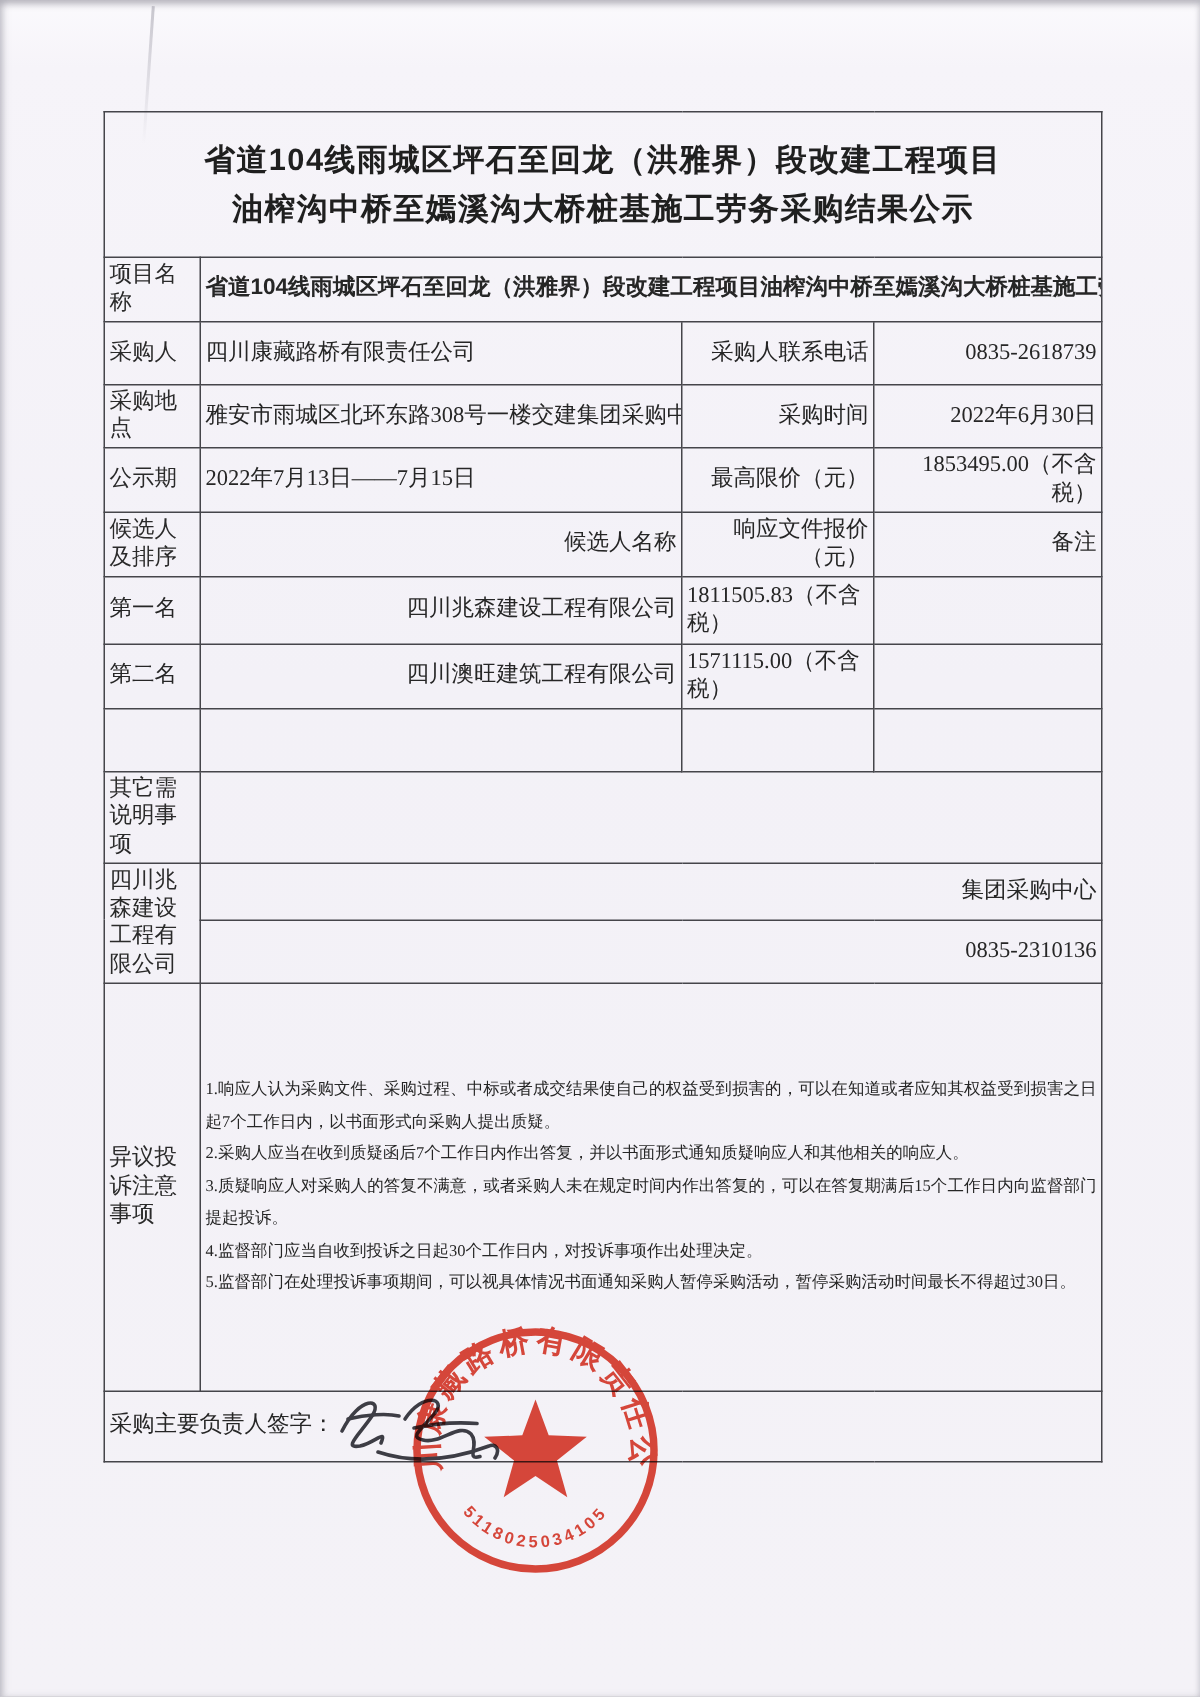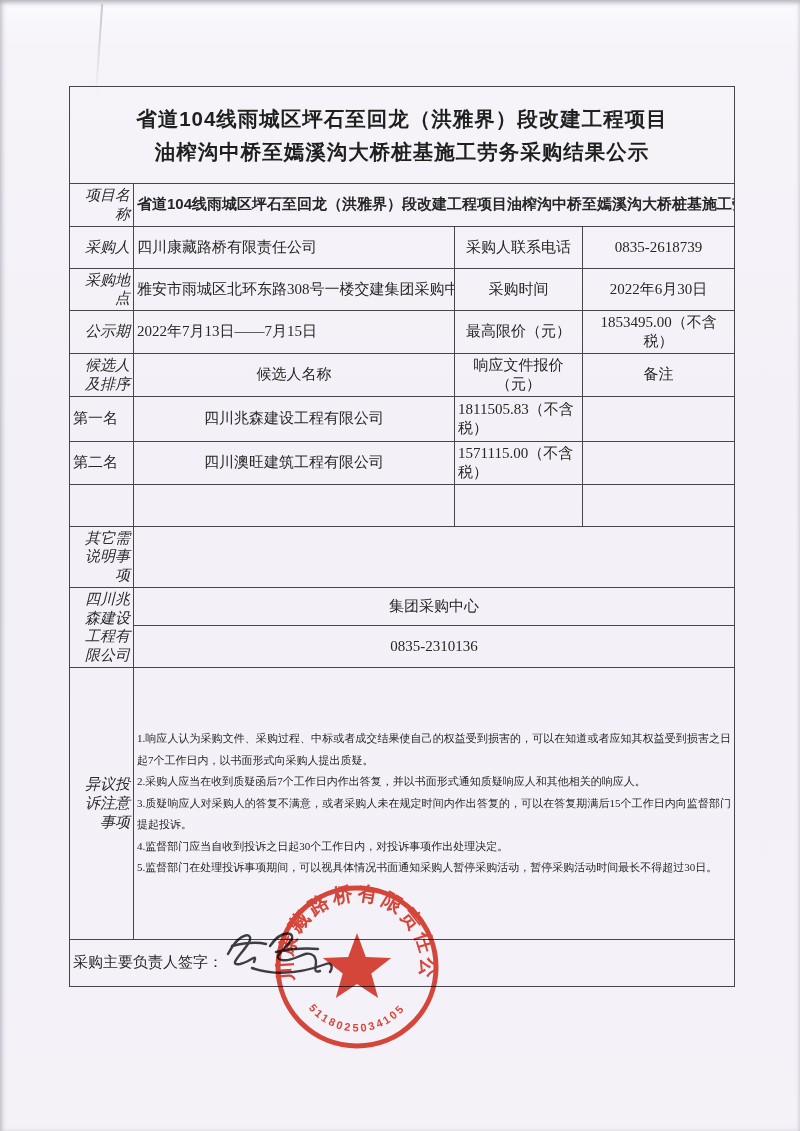--- a/index.html
+++ b/index.html
@@ -13,39 +13,39 @@
     position:absolute;inset:0;
     background:linear-gradient(180deg,#fbfafd 0%,#f6f4f9 4%,#f3f1f7 40%,#f4f2f7 100%);
     box-shadow:inset 0 3px 4px rgba(120,118,130,.45), inset 3px 0 4px rgba(140,138,150,.25);
   }
   .crease{
     position:absolute;left:98px;top:4px;width:2px;height:92px;
     background:linear-gradient(180deg,rgba(150,148,160,.5),rgba(150,148,160,0));
     transform:rotate(4deg);
   }
   table.doc{
-    position:absolute;left:69px;top:86px;width:665px;
+    position:absolute;left:69px;top:74px;width:665px;
     border-collapse:collapse;table-layout:fixed;
     background:transparent;
   }
   table.doc td{
     border:1.4px solid #45454a;
     padding:2px 3px;
     font-size:15px;
     vertical-align:middle;
     overflow:hidden;
     line-height:1.25;
   }
   .title-cell{text-align:center;vertical-align:middle;}
   .doc-title{
     font-family:"Liberation Sans", sans-serif;font-weight:700;
     font-size:20.5px;line-height:33px;letter-spacing:1px;color:#1f1f1f;
   }
-  .lbl{font-size:14.5px;padding:2px 1px;text-align:right;color:#2a2a2a;font-style:italic;}
-  .ctr{text-align:center;margin-top:36px;}
+  .lbl{font-size:14.5px;padding:2px 1px;text-align:left;color:#2a2a2a;}
+  .ctr{text-align:right;margin-top:36px;}
   .bold-sans{font-family:"Liberation Sans", sans-serif;font-weight:700;}
   .project-val{font-size:13.2px;white-space:nowrap;padding-left:5px;letter-spacing:0;}
   .val-left{padding-left:6px;}
   .addr{font-size:13.5px;white-space:nowrap;padding-left:5px;}
   .num{font-size:14.5px;}
   .price-sm{font-size:12.5px;padding-left:5px;}
   .maxprice{font-size:12.5px;}
   .cand-name{font-size:14px;}
   .rank{font-size:13.5px;}
   .objection-cell{padding:8px 7px;vertical-align:middle;}

